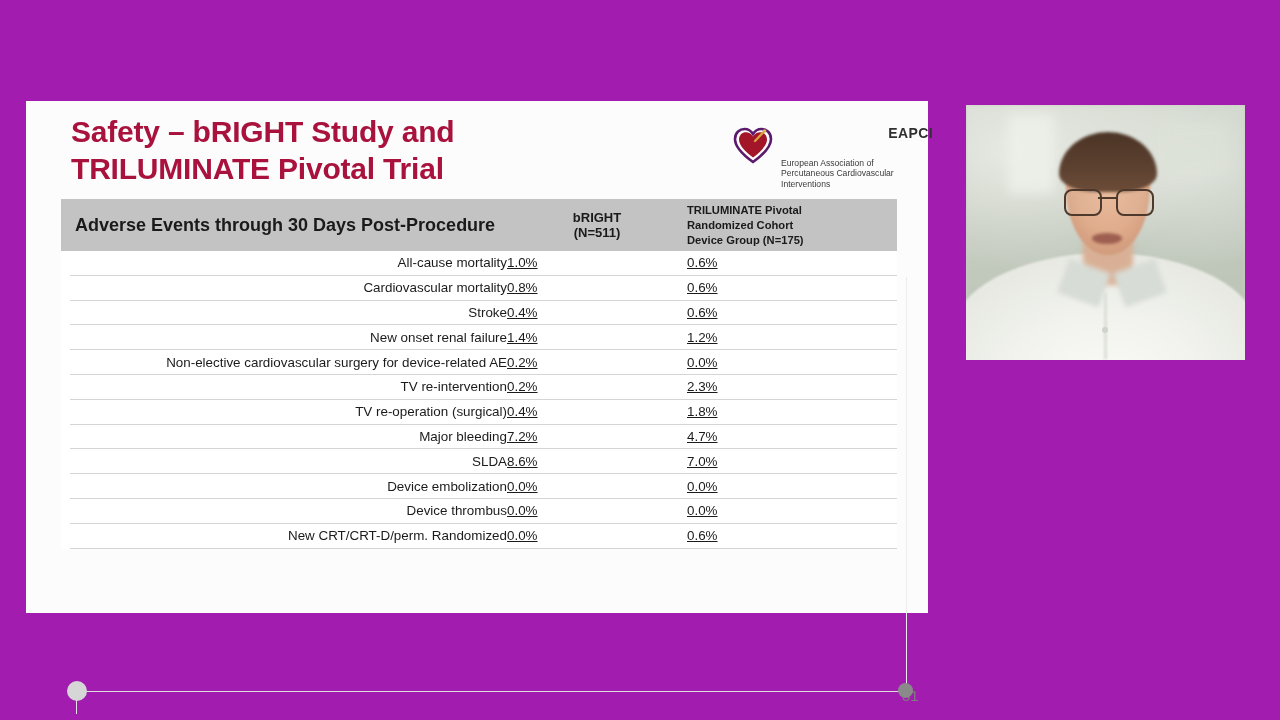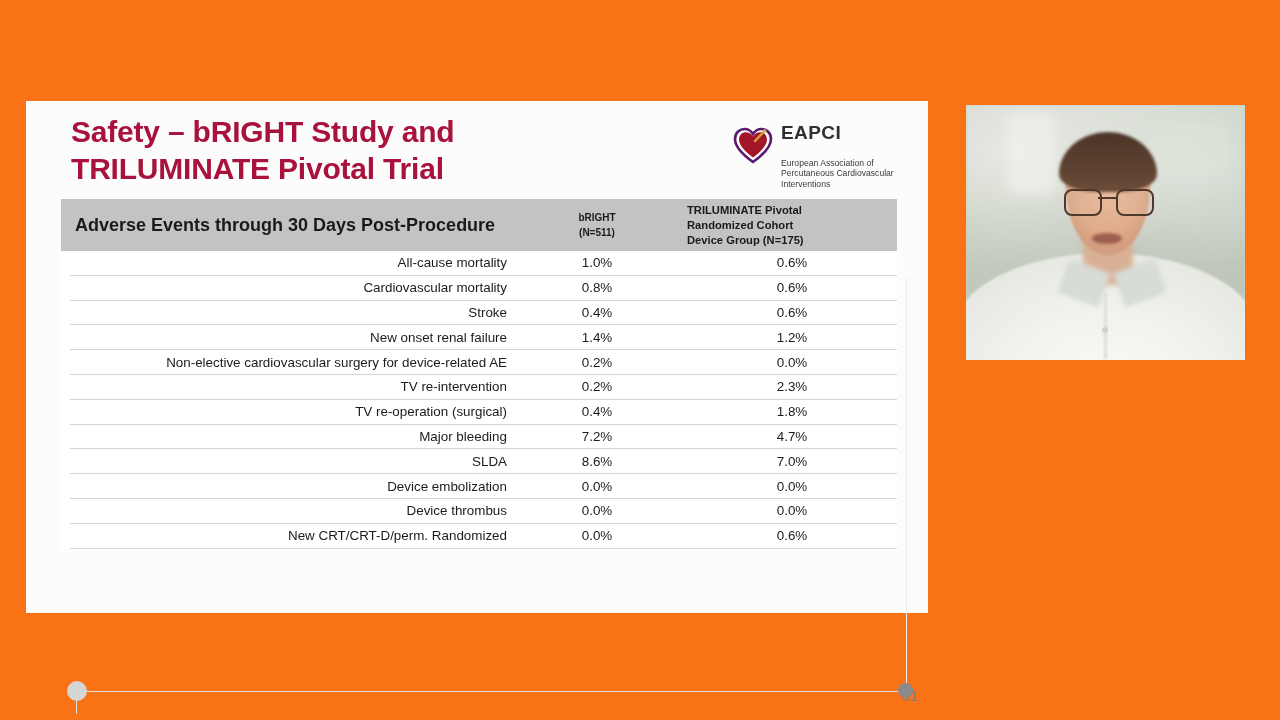--- a/index.html
+++ b/index.html
@@ -9,21 +9,21 @@
     width: 1280px;
     height: 720px;
     overflow: hidden;
     font-family: "Liberation Sans", sans-serif;
   }
 
   #stage {
     position: relative;
     width: 1280px;
     height: 720px;
-    background: #f97316;
+    background: #a21caf;
   }
 
   
   .slide {
     position: absolute;
     left: 26px;
     top: 101px;
     width: 902px;
     height: 512px;
     background: #fdfcfc;
@@ -57,25 +57,26 @@
     width: 40px;
     height: 40px;
   }
   .logo-text {
     position: absolute;
     left: 48px;
     top: 0px;
     width: 152px;
   }
   .logo-title {
-    font-size: 19px;
+    font-size: 14px;
     font-weight: bold;
     color: #303030;
     letter-spacing: 0.4px;
     line-height: 16px;
+    text-align: right;
   }
   .logo-sub {
     font-size: 8.6px;
     color: #3a3a3a;
     line-height: 10.4px;
     margin-top: 17px;
   }
   .logo-sub span { display: block; }
 
   
@@ -99,21 +100,21 @@
     height: 52px;
   }
   th.col-event {
     width: 432px;
     text-align: left;
     font-size: 18px;
     padding-left: 14px !important;
   }
   th.col-b {
     width: 180px;
-    font-size: 10px;
+    font-size: 13px;
     line-height: 15px;
   }
   th.col-t {
     width: 210px;
     text-align: left;
     font-size: 11.2px;
     line-height: 15px;
   }
   th span { display: block; }
 
@@ -124,21 +125,21 @@
     border-bottom: 1px solid #d5d5d5;
     padding: 0;
     vertical-align: middle;
     background: #ffffff;
   }
   td.event {
     text-align: right;
     padding-left: 55px !important;
     white-space: nowrap;
   }
-  td.val { text-align: center; }
+  td.val { text-align: left; text-decoration: underline; }
 
   
   table.ae tbody td.event { position: relative; }
   table.ae tbody td.event::after {
     content: "";
     position: absolute;
     left: 0;
     bottom: -1px;
     width: 9px;
     height: 1px;

